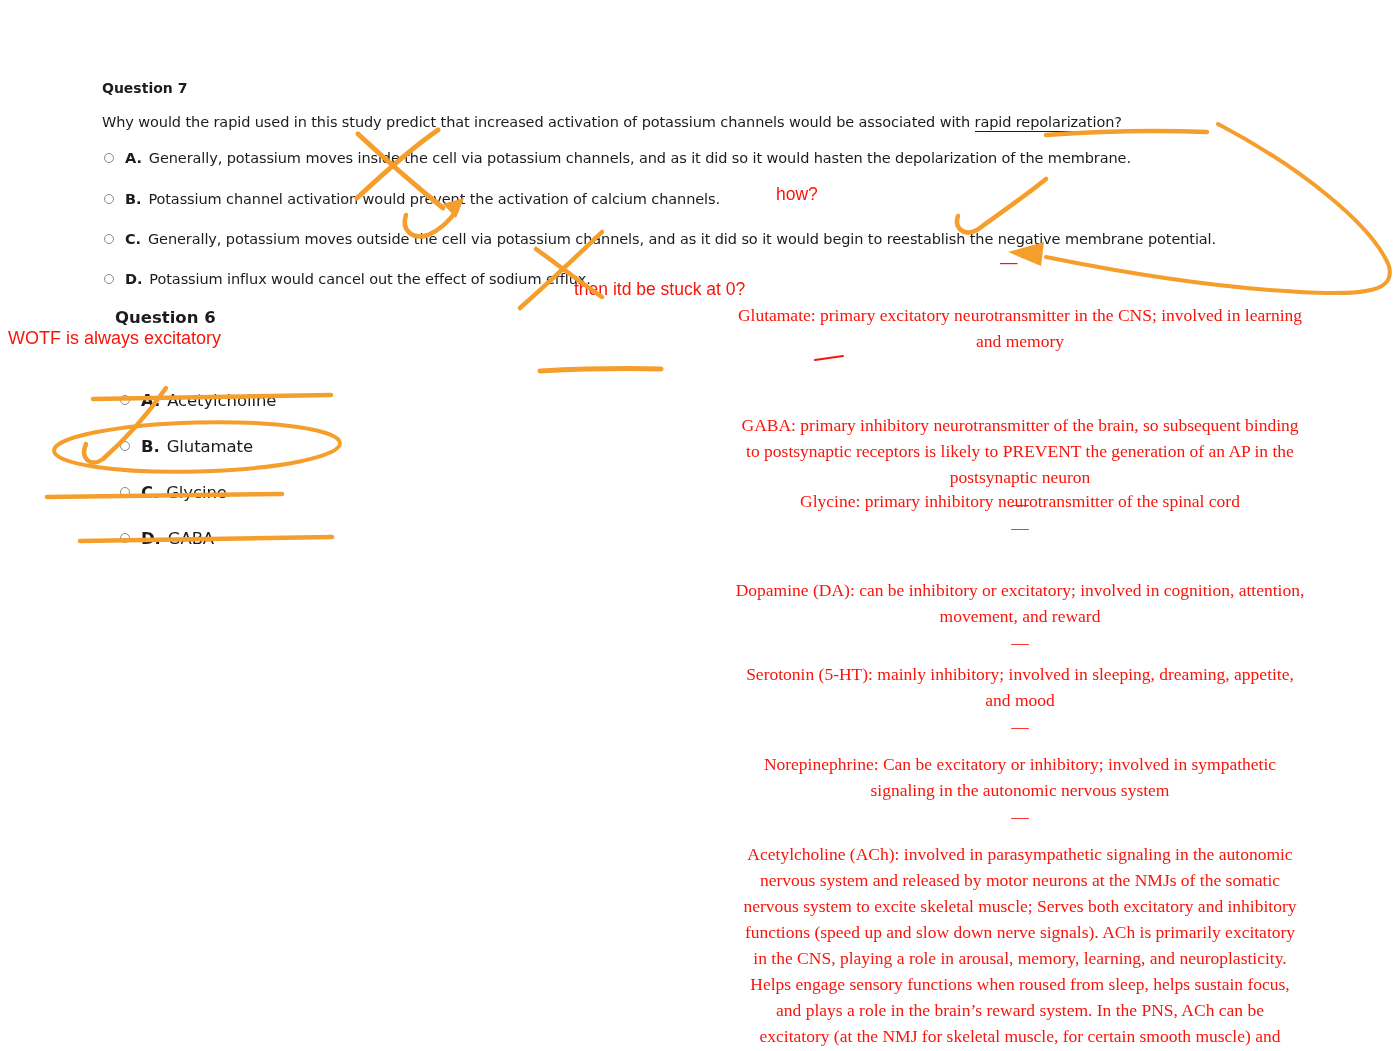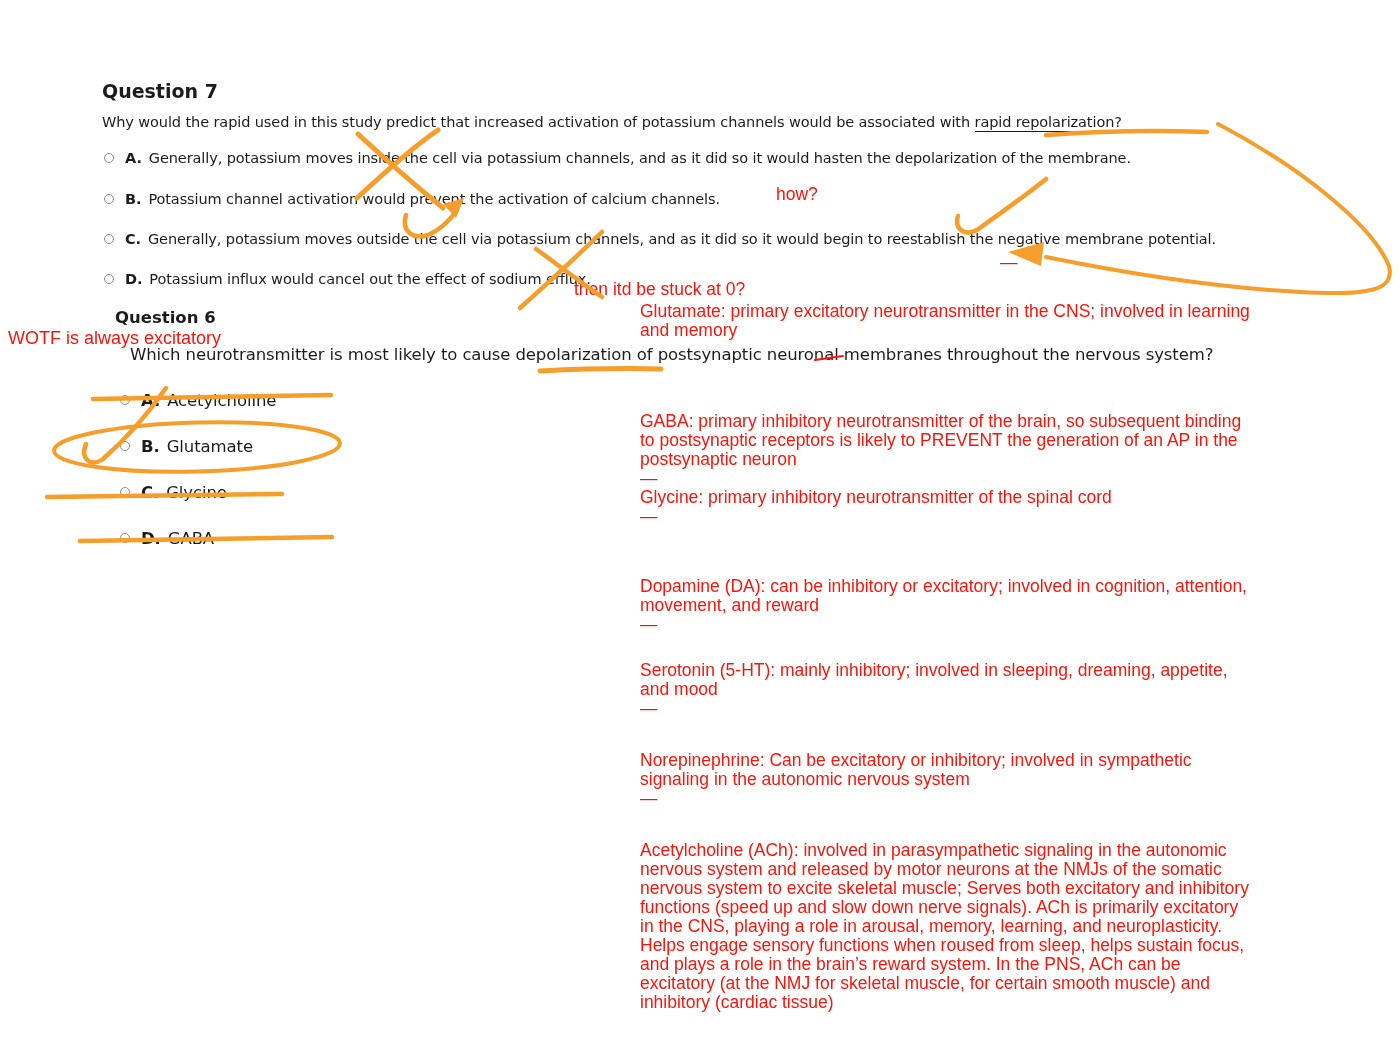--- a/index.html
+++ b/index.html
@@ -4,36 +4,36 @@
 <style>
   :root{
     --orange:#F59E2B;
     --red:#F9150B;
     --ink:#1c1c1c;
   }
   html,body{margin:0;padding:0;background:#fff;}
   .page{position:relative;width:1400px;height:1051px;background:#ffffff;overflow:hidden;
         font-family:"DejaVu Sans",sans-serif;color:var(--ink);}
   .abs{position:absolute;}
-  .q-heading{font-weight:bold;font-size:19px;}
+  .q-heading{font-weight:bold;font-size:14px;}
   .q-heading.big{font-size:16.5px;}
   .q-text{font-size:14.5px;letter-spacing:-0.1px;}
   .q-text.big{font-size:16.5px;letter-spacing:-0.1px;}
   .black-underline{border-bottom:1.6px solid var(--ink);padding-bottom:1px;}
   .opt-row{position:absolute;display:flex;align-items:flex-start;font-size:14.5px;letter-spacing:-0.1px;}
   .opt-row.big{font-size:16.5px;}
   .radio{width:10px;height:10px;border:1.6px solid #8a8a8a;border-radius:50%;background:#fff;
          flex:0 0 auto;margin-top:3px;box-sizing:border-box;}
   .opt-row.big .radio{margin-top:4px;}
   .opt-letter{font-weight:bold;margin:0 7px 0 11px;}
   .red-note{position:absolute;color:var(--red);font-family:"Liberation Sans",sans-serif;
             font-size:17.5px;white-space:nowrap;}
   .red-note.wotf{font-size:18px;}
-  .note{position:absolute;left:640px;width:760px;text-align:left;color:var(--red);
-        font-family:Liberation Sans, sans-serif;font-size:17.5px;line-height:19px;
+  .note{position:absolute;left:640px;width:760px;text-align:center;color:var(--red);
+        font-family:Liberation Serif, serif;font-size:17.5px;line-height:26px;
         white-space:pre-line;}
   svg.ink{position:absolute;left:0;top:0;pointer-events:none;}
   svg.ink path{fill:none;stroke:var(--orange);stroke-linecap:round;stroke-linejoin:round;}
   svg.ink path.red{stroke:var(--red);}
   svg.ink ellipse{fill:none;stroke:var(--orange);}
   svg.ink polygon{fill:var(--orange);stroke:none;}
 </style>
 </head>
 <body>
 
@@ -59,21 +59,20 @@
     <span>Generally, potassium moves outside the cell via potassium channels, and as it did so it would begin to reestablish the negative membrane potential.</span>
   </div>
   <div class="opt-row" style="left:104px;top:271px;width:1200px;">
     <span class="radio"></span>
     <span class="opt-letter">D.</span>
     <span>Potassium influx would cancel out the effect of sodium efflux.</span>
   </div>
 
   <div class="abs q-heading big" style="left:115px;top:308px;">Question 6</div>
 
-  <div class="abs q-text big" style="left:130px;top:345px;width:1220px;">Which neurotransmitter is most likely to cause depolarization of postsynaptic neuronal membranes throughout the nervous system?</div>
 
   <div class="opt-row big" style="left:120px;top:391px;">
     <span class="radio"></span>
     <span class="opt-letter">A.</span>
     <span>Acetylcholine</span>
   </div>
   <div class="opt-row big" style="left:120px;top:437px;">
     <span class="radio"></span>
     <span class="opt-letter">B.</span>
     <span>Glutamate</span>

